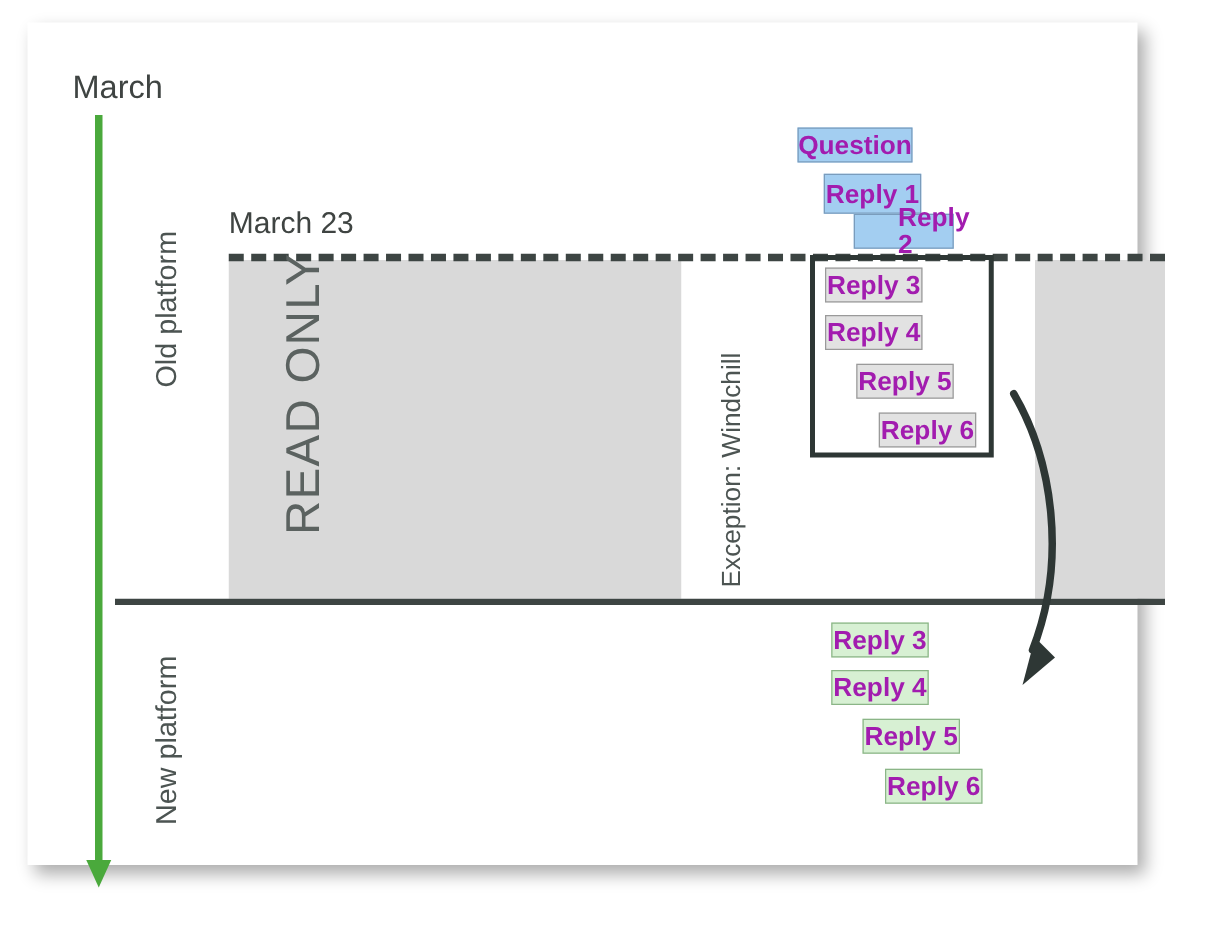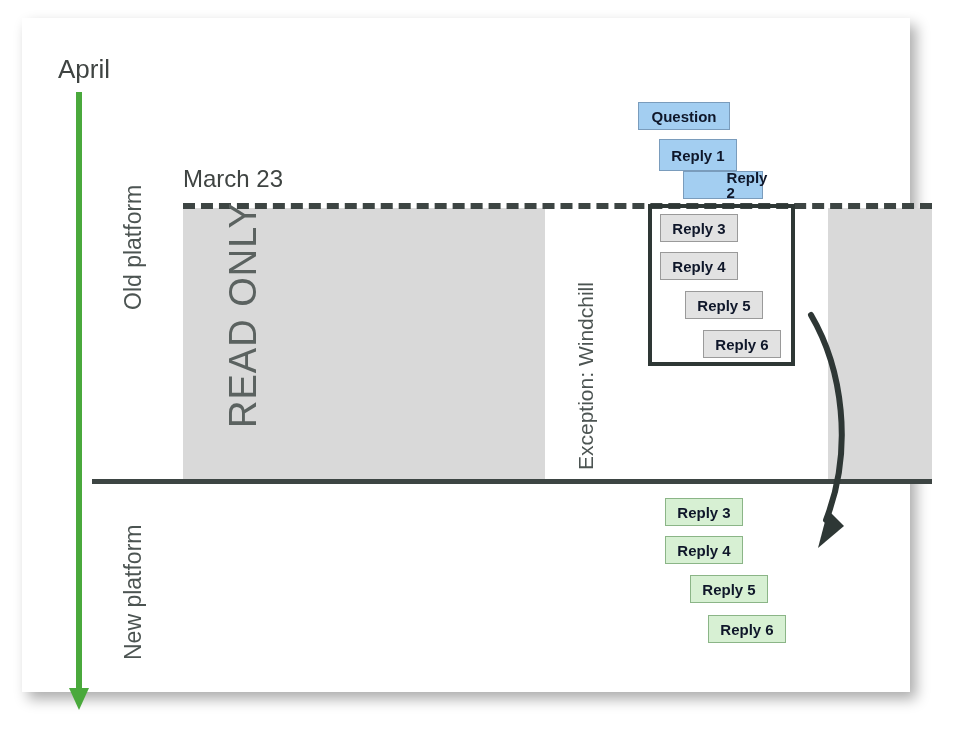--- a/index.html
+++ b/index.html
@@ -134,23 +134,23 @@
     color: #4c5452;
   }
 
   
   .msg {
     position: absolute;
     box-sizing: border-box;
     display: flex;
     align-items: center;
     justify-content: center;
-    font-size: 15px;
+    font-size: 21px;
     font-weight: bold;
-    color: #0f172a;
+    color: #a21caf;
     line-height: 1;
   }
   .msg.blue  { background: #a3cef1; border: 1px solid #7a9cbc; }
   .msg.gray  { background: #e2e2e2; border: 1px solid #9a9a9a; }
   .msg.green { background: #d7f0d3; border: 1px solid #8bb587; }
 
   
   #migration-highlight-box {
     position: absolute;
     left: 626px;
@@ -181,21 +181,21 @@
 
     <div class="gray-band" id="gray-band-left"></div>
     <div class="gray-band" id="gray-band-right"></div>
 
     <div id="dashed-line"></div>
     <div id="solid-line"></div>
 
     <div id="time-axis-line"></div>
     <div id="time-axis-head"></div>
 
-    <div class="label" id="time-label">April</div>
+    <div class="label" id="time-label">March</div>
 
     <div class="label" id="march-label">March 23</div>
 
 
     <div class="vlabel" id="old-platform-label">Old platform</div>
 
     <div class="vlabel" id="new-platform-label">New platform</div>
 
     <div class="vlabel" id="read-only-label">READ ONLY</div>
 

